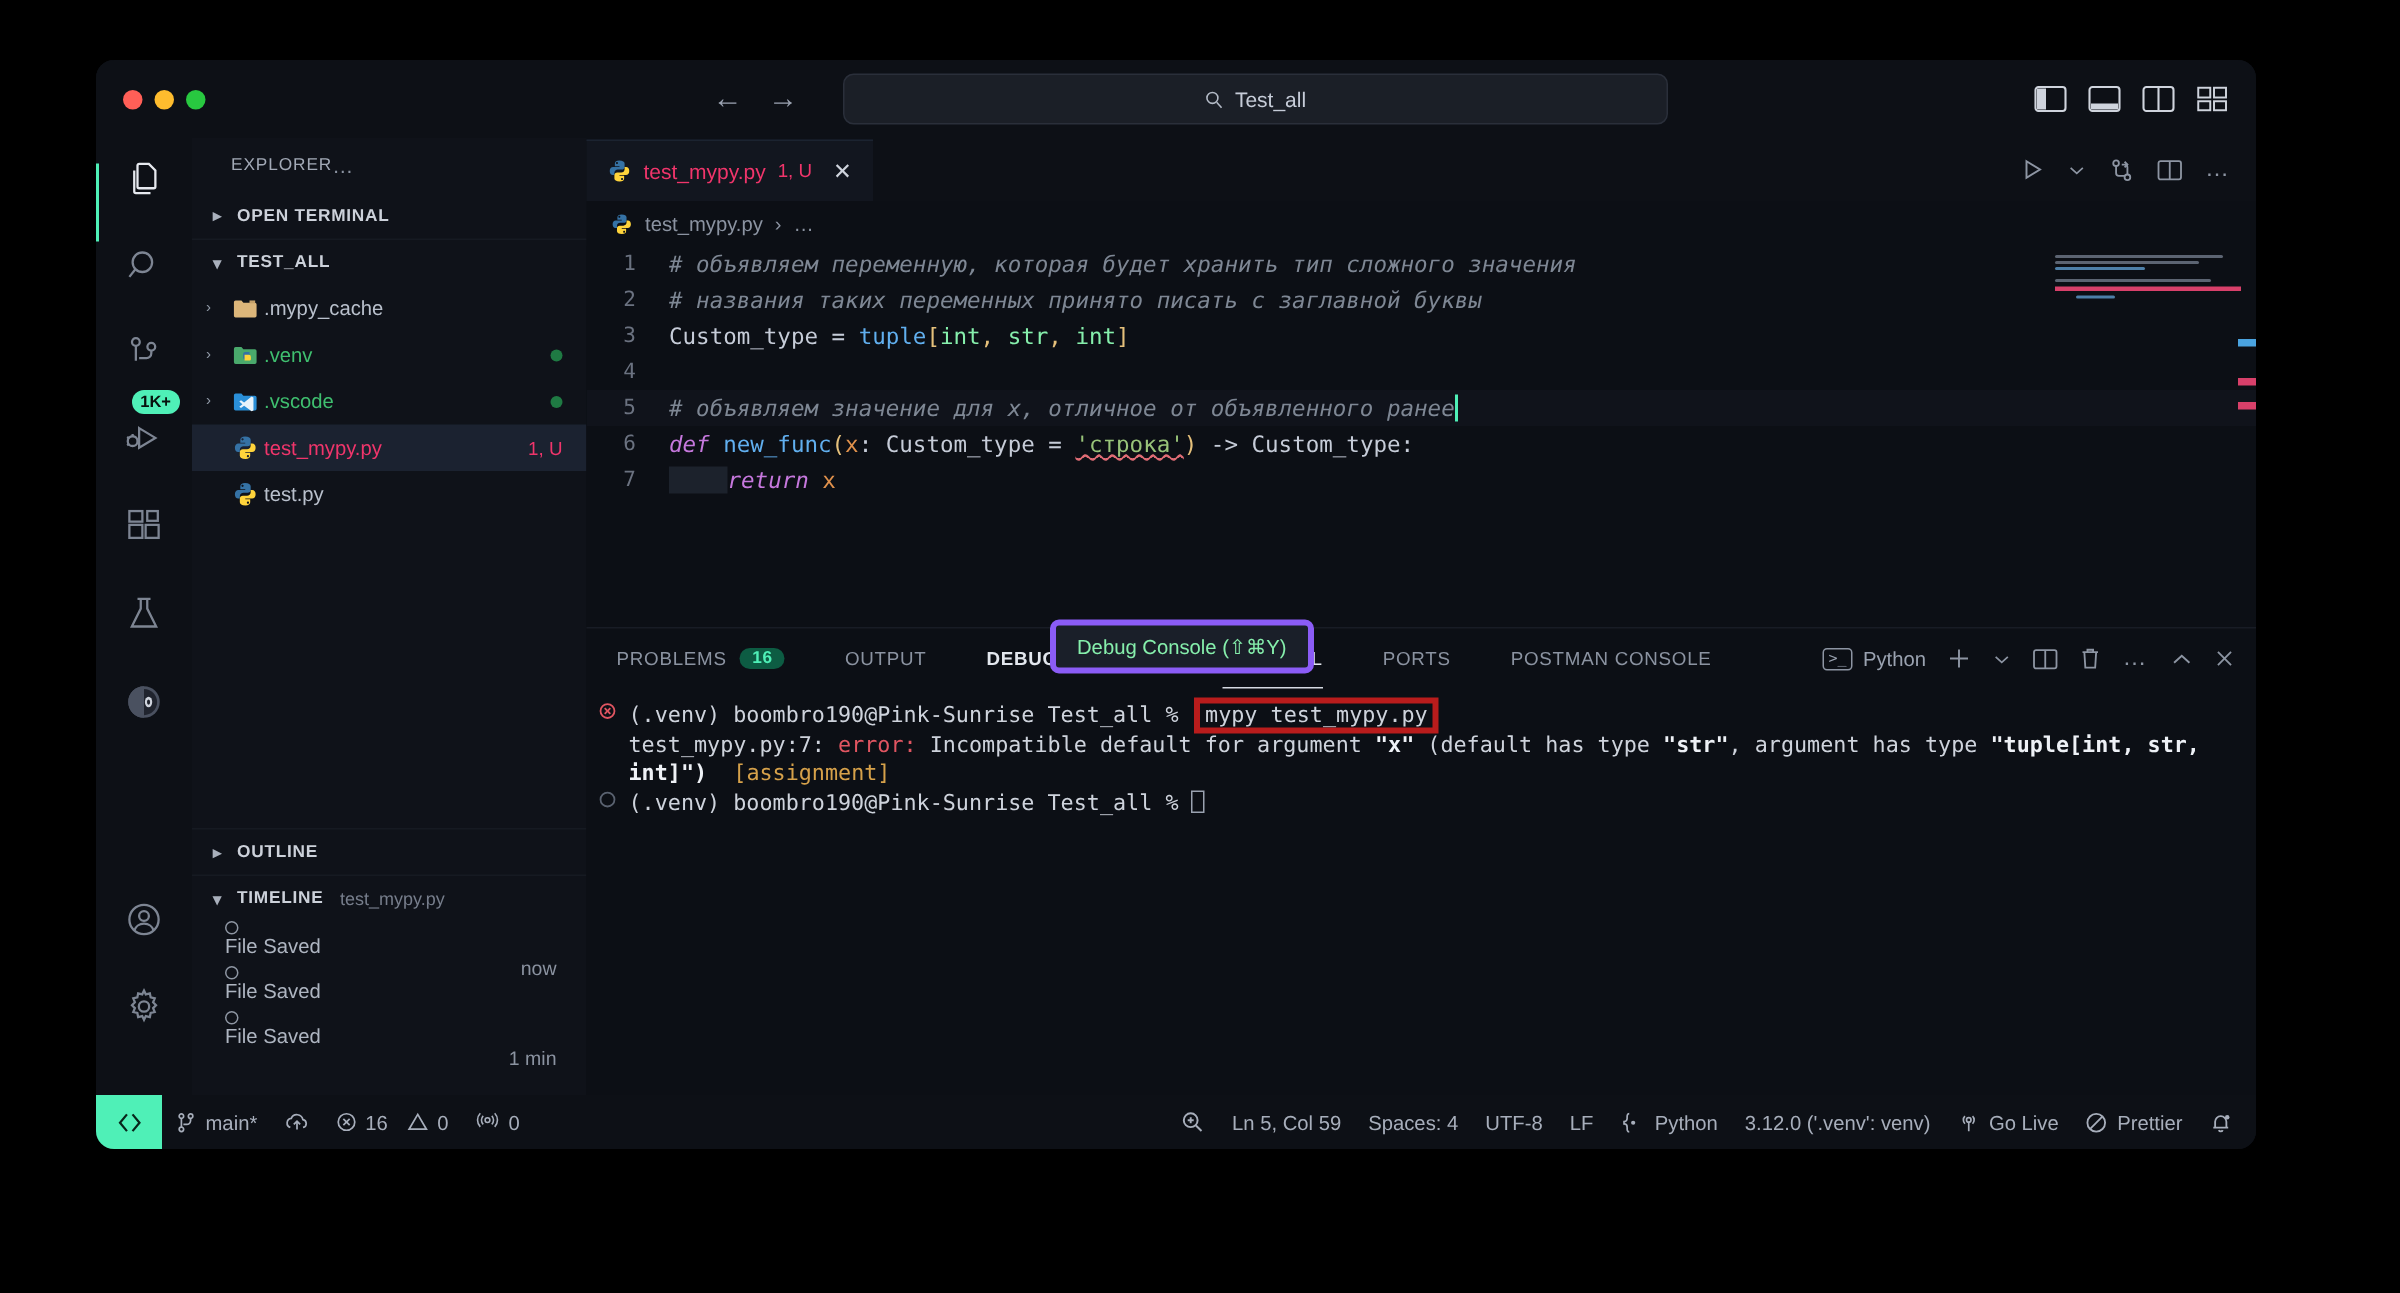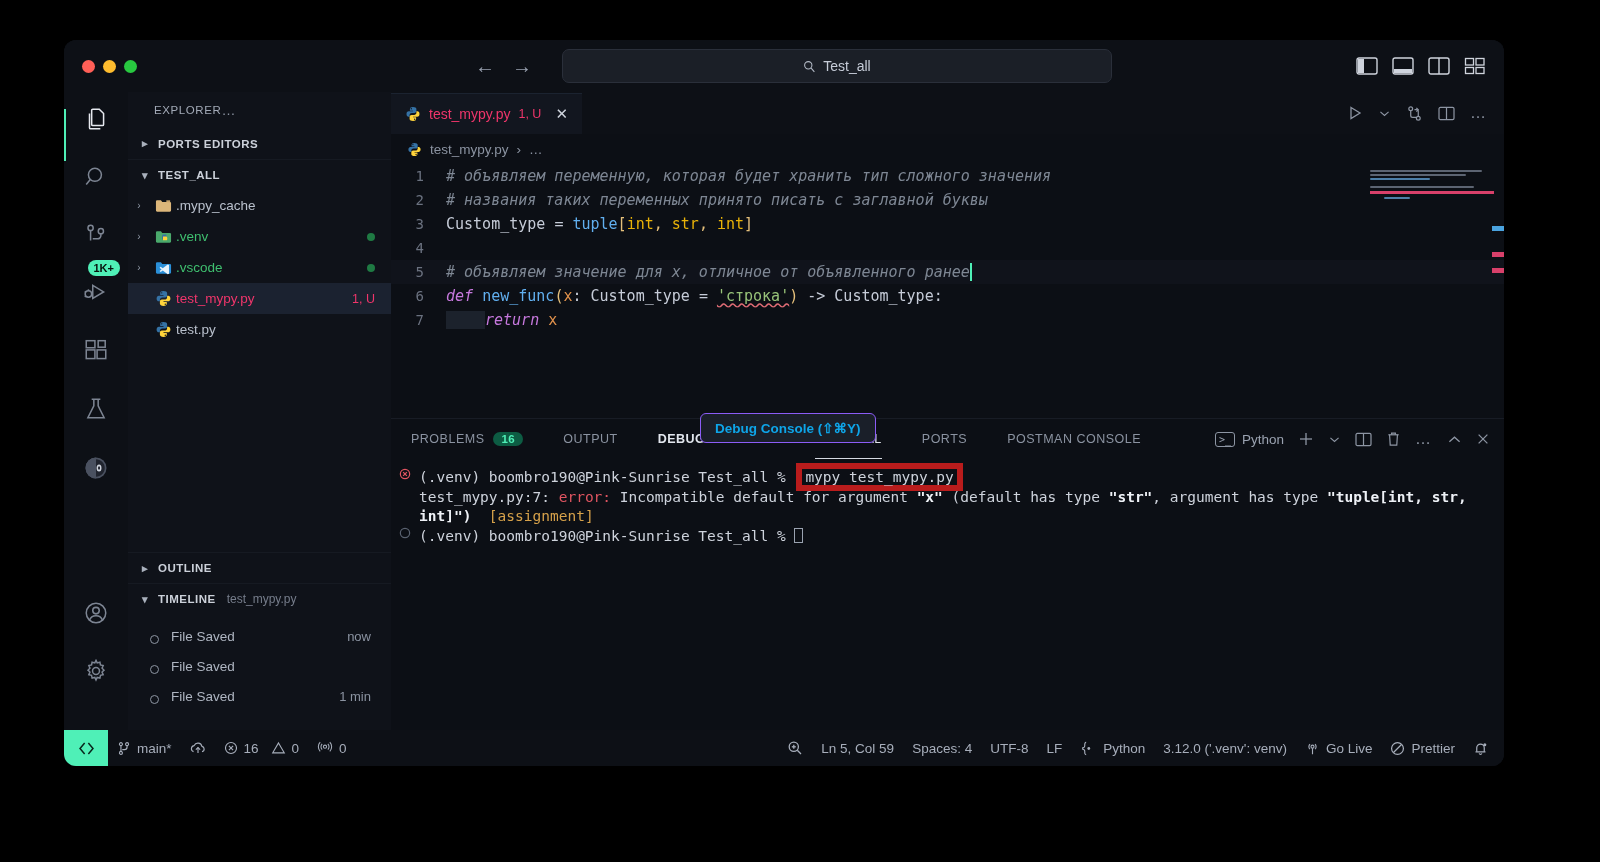--- a/index.html
+++ b/index.html
@@ -110,21 +110,21 @@
   }
   .row.sel { background: #1b2230; }
   .row .twisty { width: 22px; text-align: center; color: #9099a6; font-size: 10px; flex: 0 0 22px; }
   .row .ico { width: 26px; display: flex; justify-content: center; flex: 0 0 26px; }
   .row .nm { flex: 1; overflow: hidden; text-overflow: ellipsis; }
   .row .meta { font-size: 12.5px; margin-left: 8px; }
   .green { color: #3fbf6f; }
   .pink { color: #f0356b; }
   .greendot { width: 8px; height: 8px; border-radius: 50%; background: #1f7a43; }
 
-  .tl-row { height: 30px; display: flex; align-items: flex-end; padding-left: 22px; padding-right: 20px; font-size: 13.5px; color: #aeb5c1; }
+  .tl-row { height: 30px; display: flex; align-items: flex-start; padding-left: 22px; padding-right: 20px; font-size: 13.5px; color: #aeb5c1; flex-direction: column; }
   .tl-row .circ { width: 9px; height: 9px; border: 1.5px solid #8e96a3; border-radius: 50%; margin-right: 12px; flex: 0 0 9px; }
   .tl-row .when { margin-left: auto; color: #8b93a1; font-size: 13px; }
 
   
   .main { flex: 1; display: flex; flex-direction: column; min-width: 0; background: #0c0f15; }
 
   .tabbar { height: 42px; flex: 0 0 42px; background: #0d1016; display: flex; align-items: stretch; position: relative; }
   .tab {
     display: flex; align-items: center; gap: 8px;
     padding: 0 14px; background: #12161f;
@@ -141,43 +141,42 @@
 
   .code { position: relative; flex: 1; min-height: 0; overflow: hidden; background: #0c0f15; }
   .codelines { font-family: "DejaVu Sans Mono", "Liberation Mono", monospace; font-size: 15px; }
   .cl { height: 24px; display: flex; align-items: center; white-space: pre; }
   .cl.cur { background: #13172180; }
   .ln { width: 55px; text-align: right; color: #6b7280; font-size: 14px; flex: 0 0 55px; padding-right: 22px; }
   .ct { position: relative; }
   .cmt { color: #7e8794; font-style: italic; }
   .kw { color: #c678dd; font-style: italic; }
   .fn { color: #61afef; }
-  .typ { color: #eab308; }
+  .typ { color: #86efac; }
   .var { color: #e5c07b; }
   .plain { color: #c6ccd8; }
   .str { color: #98c379; }
   .punct { color: #c6ccd8; }
   .orange { color: #e0914c; }
   .indent-guide { display: inline-block; width: 39px; background: #1c222c; height: 18px; vertical-align: middle; }
   .caret { display: inline-block; width: 2px; height: 18px; background: #4ff0b7; vertical-align: middle; }
   .squiggle { text-decoration: underline wavy #e06c75; text-decoration-skip-ink: none; }
 
   .minimap { position: absolute; right: 14px; top: 6px; width: 120px; height: 120px; }
   .mm-line { height: 2px; background: #5c6472; margin-bottom: 2px; border-radius: 1px; }
   .mm-red { height: 3px; background: #d8406a; margin: 3px 0; }
 
   .editor-overview { position: absolute; right: 0; top: 0; width: 12px; bottom: 0; background: transparent; }
   .ov-mark { position: absolute; right: 0; width: 12px; height: 4px; }
 
   .tooltip {
     position: absolute; left: 636px; top: 373px;
-    background: #1a1f29; border: 1px solid #8b5cf6; border-radius: 6px;
-    color: #0ea5e9; font-size: 13.5px; padding: 6px 14px;
+    background: #1a1f29; border: 4px solid #8b5cf6; border-radius: 6px;
+    color: #86efac; font-size: 13.5px; padding: 6px 14px;
     z-index: 20;
-    font-weight: bold;
   }
 
   
   .panel { height: 312px; flex: 0 0 312px; display: flex; flex-direction: column; background: #0c0f15; border-top: 1px solid #181c25; }
   .panel-tabs { height: 40px; flex: 0 0 40px; display: flex; align-items: center; padding-left: 20px; gap: 40px; position: relative; }
   .ptab { font-size: 12.5px; letter-spacing: .5px; color: #8b93a1; display: flex; align-items: center; gap: 9px; height: 40px; }
   .ptab.strong { color: #e2e6ed; font-weight: bold; }
   .ptab.active { color: #e2e6ed; position: relative; }
   .ptab.active::after { content: ""; position: absolute; left: 0; right: 0; bottom: 0; height: 1px; background: #d6dae2; }
   .pbadge { background: #0d5c43; color: #4ff0b7; border-radius: 10px; font-size: 11.5px; padding: 1px 8px; font-weight: bold; }
@@ -190,21 +189,21 @@
     font-family: "DejaVu Sans Mono", "Liberation Mono", monospace;
     font-size: 14.5px; line-height: 19.5px;
     padding: 9px 16px 0 8px;
     color: #ced3dc;
   }
   .tline { display: flex; white-space: pre; }
   .gut { width: 20px; flex: 0 0 20px; text-align: center; }
   .errmark { color: #e05561; font-size: 13px; }
   .okmark { color: #5a6270; font-size: 13px; }
   .tcontent { white-space: pre-wrap; }
-  .hl-cmd { border: 6px solid #b91c1c; padding: 0 3px; margin-left: 2px; }
+  .hl-cmd { border: 4px solid #b91c1c; padding: 0 3px; margin-left: 2px; }
   .t-err { color: #e05561; }
   .t-bold { font-weight: bold; color: #eef1f6; }
   .t-note { color: #d6a14a; }
   .t-found { color: #e05561; font-weight: bold; }
   .t-cursor { display: inline-block; width: 9px; height: 15px; border: 1px solid #9aa2b0; vertical-align: -2px; }
 
   
   .statusbar {
     height: 36px; flex: 0 0 36px;
     background: #0d1016;
@@ -362,21 +361,21 @@
     </div>
 
     <div class="sidebar">
       <div class="sb-header">
         <span>EXPLORER</span>
         <span class="dots">…</span>
       </div>
 
       <div class="sec" style="border-top:none">
         <span class="chev">▸</span>
-        <span>PORTS EDITORS</span>
+        <span>OPEN TERMINAL</span>
       </div>
 
       <div class="sec">
         <span class="chev">▾</span>
         <span>TEST_ALL</span>
       </div>
 
       <div class="row">
         <span class="twisty">›</span>
         <span class="ico">

